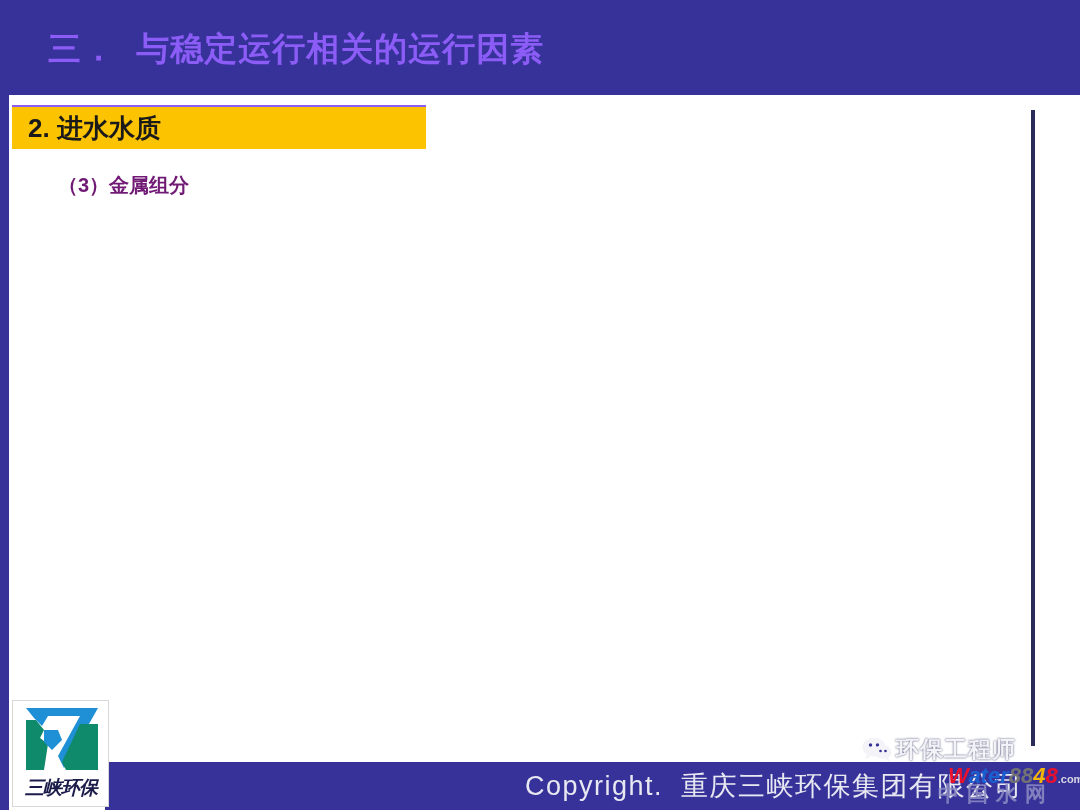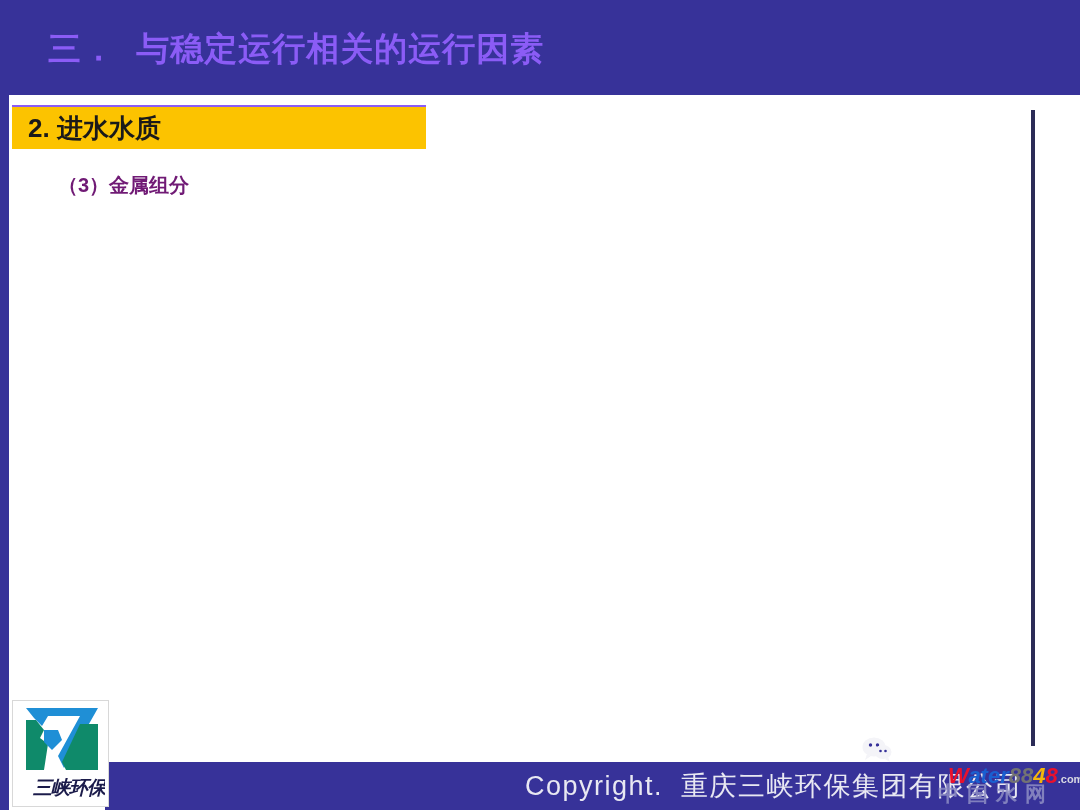--- a/index.html
+++ b/index.html
@@ -119,21 +119,21 @@
     position: absolute;
     left: 5px; top: 3px;
     width: 85px; height: 70px;
   }
   .logo-word {
     position: absolute;
     left: 4px; top: 72px;
     width: 88px; height: 30px;
     font-size: 19px;
     line-height: 30px;
-    text-align: right;
+    text-align: center;
     color: #1b1b4a;
     font-family: "Liberation Serif", "DejaVu Serif", serif;
     font-style: italic;
     font-weight: 700;
     letter-spacing: -1px;
     white-space: nowrap;
     overflow: hidden;
   }
 
   
@@ -253,20 +253,21 @@
     <svg class="wm-wechat-icon" viewBox="0 0 30 26">
       <ellipse cx="12" cy="11" rx="11.5" ry="9.5" fill="#f4f4f8"></ellipse>
       <path d="M5 18 L3 24 L9 20 Z" fill="#f4f4f8"></path>
       <circle cx="8.5" cy="9" r="1.7" fill="#373299"></circle>
       <circle cx="15.5" cy="9" r="1.7" fill="#373299"></circle>
       <ellipse cx="21" cy="16" rx="8.5" ry="7" fill="#f4f4f8"></ellipse>
       <path d="M26 21 L28 26 L23 23 Z" fill="#f4f4f8"></path>
       <circle cx="18.5" cy="15" r="1.3" fill="#373299"></circle>
       <circle cx="23.5" cy="15" r="1.3" fill="#373299"></circle>
     </svg>
+    <div class="wm-wechat-label">环保工程师</div>
   </div>
 
   <div class="wm-water">
     <span class="wm-w">W</span><span class="wm-a1">ater</span><span class="wm-d8">88</span><span class="wm-d4">4</span><span class="wm-d2">8</span><span class="wm-dom">.com</span>
   </div>
   <div class="wm-cn">中国水网</div>
 
 </div>
 
 </body></html>

